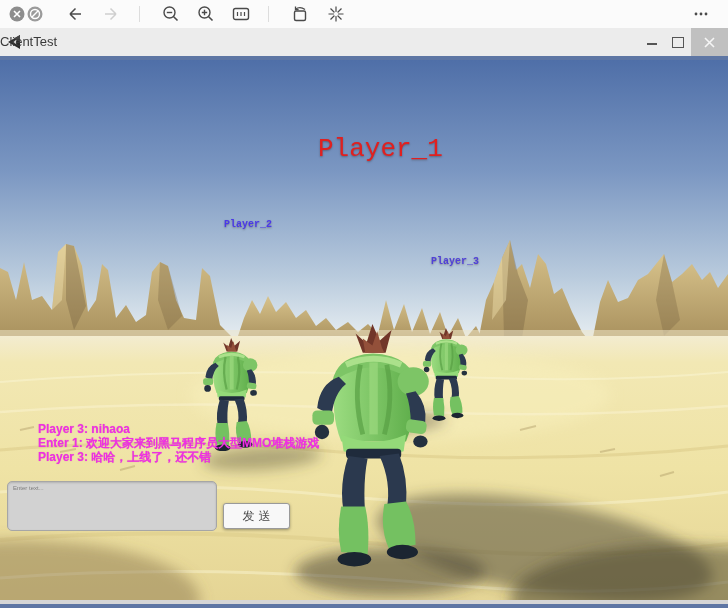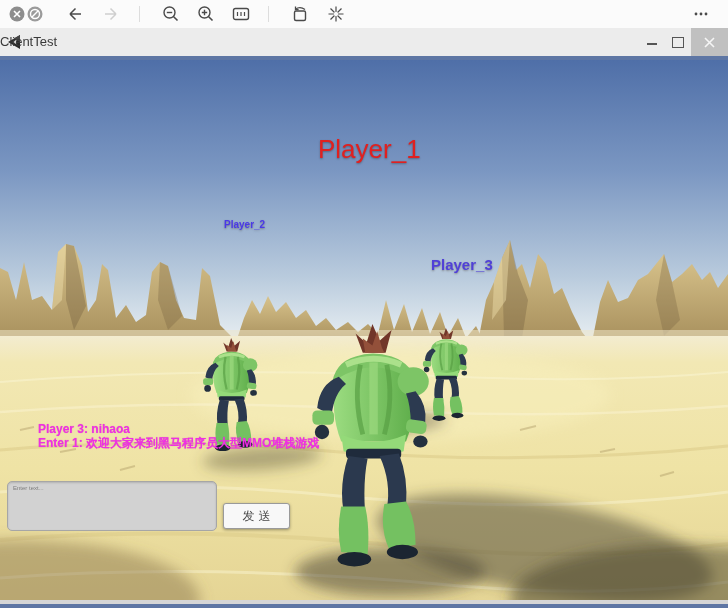--- a/index.html
+++ b/index.html
@@ -24,24 +24,24 @@
   .btn-max .box{width:10px;height:9px;border:1.5px solid #555;background:transparent;}
   .btn-close{left:691px;width:37px;background:#c0c0c0;}
   .accent-strip{position:absolute;left:0;top:56px;width:728px;height:4px;background:#5e76a4;}
 
   
   .viewport{position:absolute;left:0;top:60px;width:728px;height:540px;}
   .viewport svg{display:block;}
 
   
   .player-label{position:absolute;white-space:nowrap;font-weight:500;
-                text-shadow:0 1px 2px rgba(40,20,10,.35);}
+                text-shadow:0 1px 2px rgba(40,20,10,.35);font-family:Liberation Mono, monospace;}
   .lbl-1{left:318px;top:134px;font-size:26px;color:#e02020;}
   .lbl-2{left:224px;top:219px;font-size:10px;color:#4a39e8;font-weight:600;}
-  .lbl-3{left:431px;top:256px;font-size:15px;color:#5040d8;font-weight:700;}
+  .lbl-3{left:431px;top:256px;font-size:10px;color:#5040d8;font-weight:700;}
 
   .chat-log{position:absolute;left:6px;top:422px;}
   .chat-line{font-size:12px;font-weight:700;color:#ef2fe3;line-height:14px;white-space:nowrap;
              text-shadow:0 0 1px rgba(180,0,160,.4);padding-left:32px;}
 
   .chat-input{position:absolute;left:7px;top:481px;width:210px;height:50px;box-sizing:border-box;
               background:#d2d2d2;border:1px solid #a6a6a6;border-radius:5px;resize:none;
               font-family:"Liberation Sans",sans-serif;font-size:7px;color:#444;padding:3px 5px;
               box-shadow:inset 0 1px 2px rgba(0,0,0,.15);outline:none;}
   .chat-input::placeholder{color:#7d7d7d;font-size:6px;}
@@ -220,20 +220,21 @@
     </svg>
   </div>
 
   <div class="player-label lbl-1">Player_1</div>
   <div class="player-label lbl-2">Player_2</div>
   <div class="player-label lbl-3">Player_3</div>
 
   <div class="chat-log">
     <div class="chat-line">Player 3: nihaoa</div>
     <div class="chat-line">Enter 1: 欢迎大家来到黑马程序员大型MMO堆栈游戏</div>
+    <div class="chat-line">Player 3: 哈哈，上线了，还不错</div>
   </div>
   <textarea class="chat-input" placeholder="Enter text..." style=""></textarea>
   <button class="send-button">发送</button>
 
   <div class="bottom-gray"></div>
   <div class="bottom-accent"></div>
 
 </div>
 
 </body></html>

